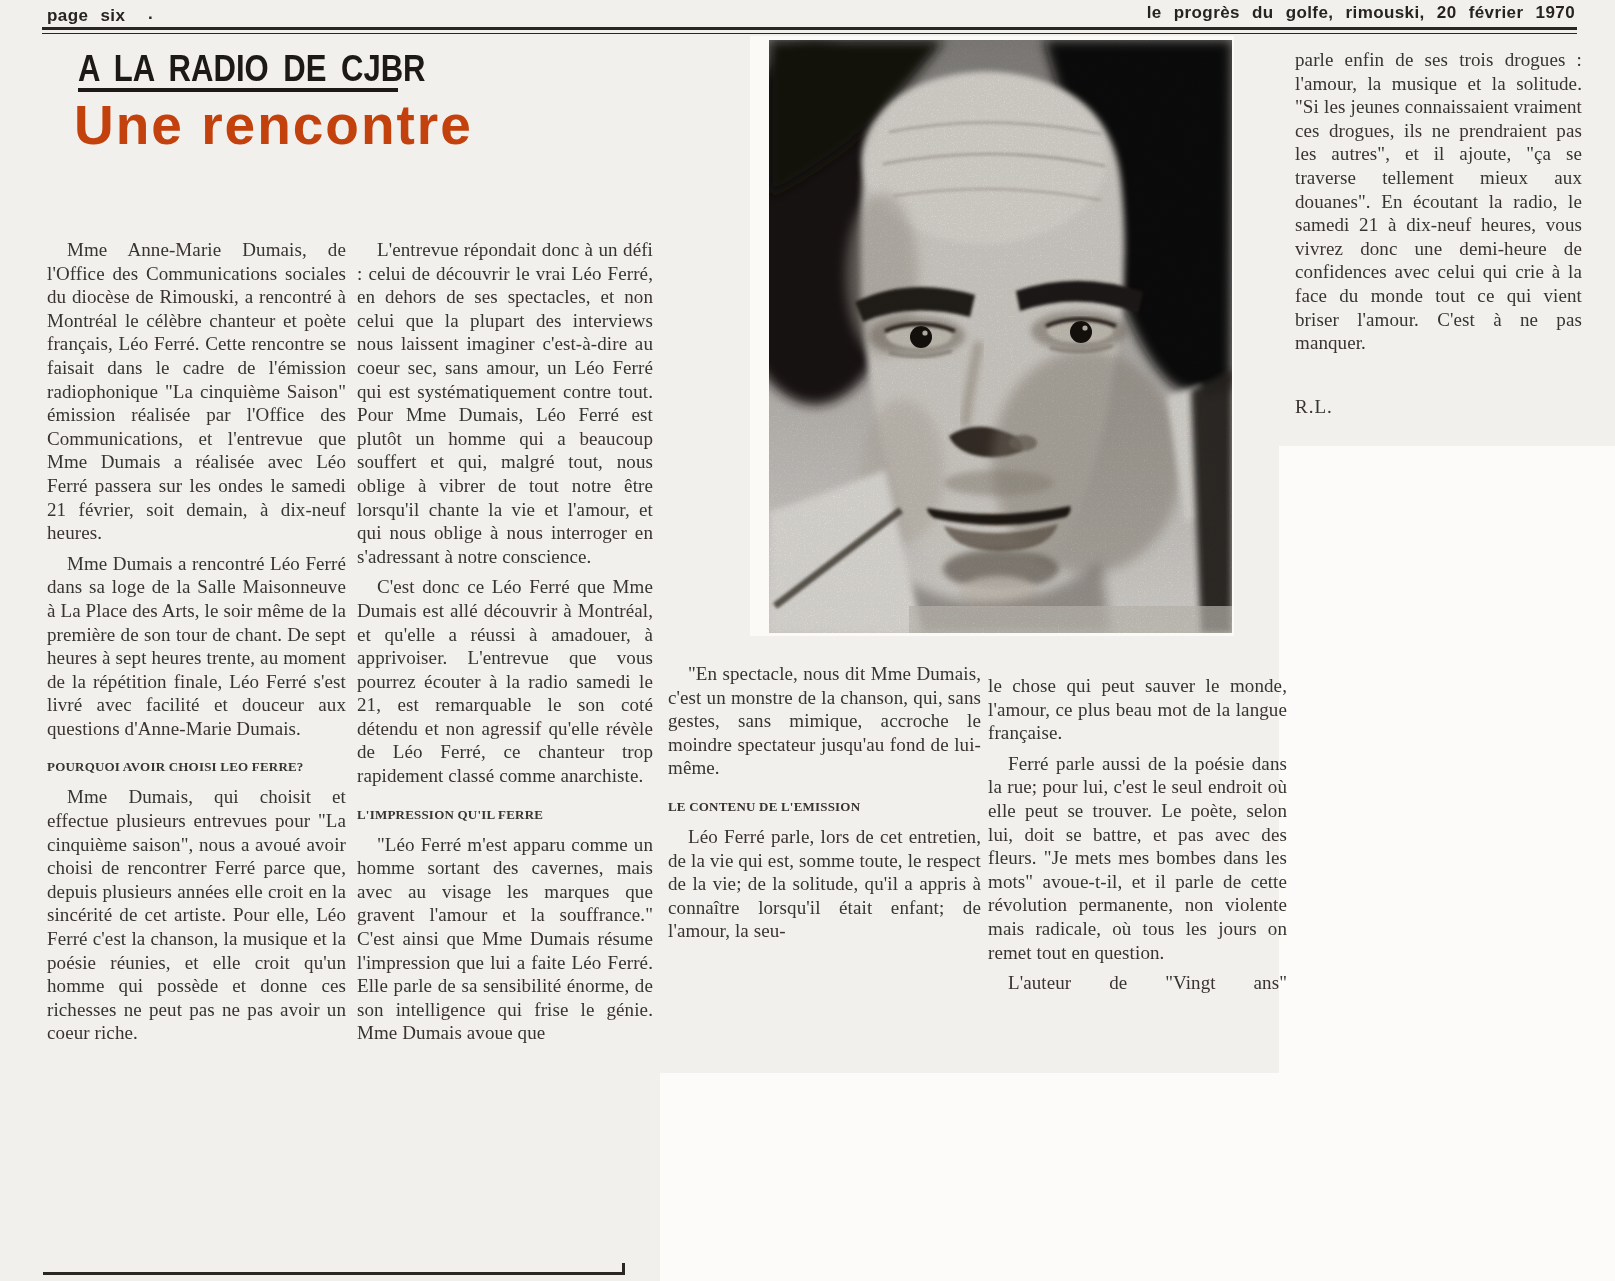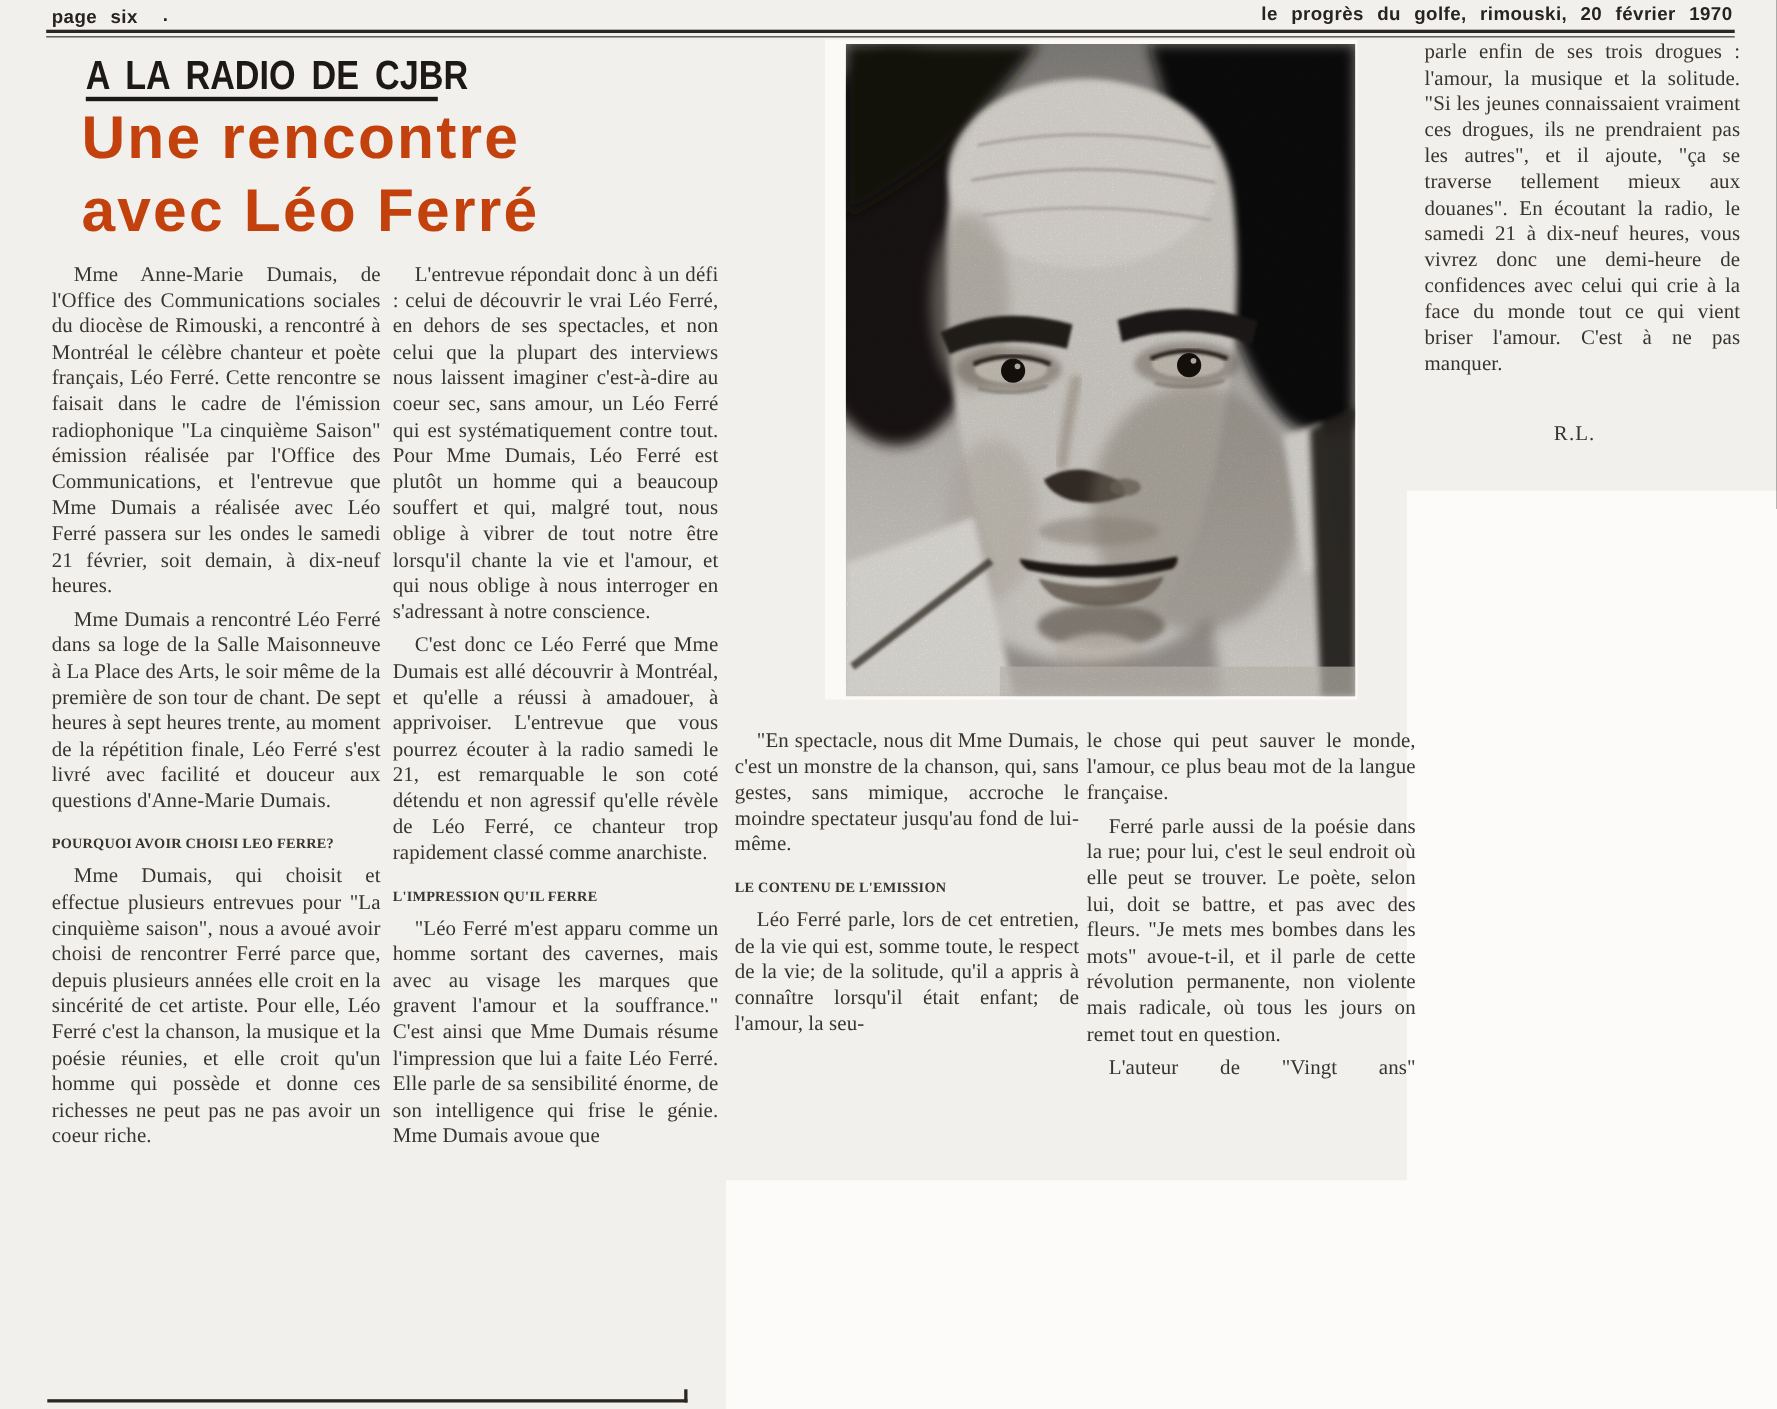--- a/index.html
+++ b/index.html
@@ -30,24 +30,24 @@
   .kicker-rule { position:absolute; left:78px; top:88px; width:320px; height:4px; background:#1c1916; }
   .headline {
     position:absolute; left:74px; top:92px;
     font-family:"Liberation Sans", sans-serif; font-weight:bold;
     font-size:55px; line-height:66px; letter-spacing:2px; color:#c2410c; white-space:nowrap;
   }
 
   
   .col { position:absolute; text-align:justify; font-size:19px; line-height:23.6px; letter-spacing:0.1px; }
   .col p { margin:0 0 7px 0; text-indent:20px; }
-  .col p.no-indent { text-indent:0; }
+  .col p.no-indent { text-indent:0;margin-top:12px; }
   .col h3 { font-size:13px; font-weight:bold; margin:15px 0 7px 0; letter-spacing:0.2px; line-height:23px; }
   .spread-last { text-align-last:justify; }
-  .sig { text-align:center; padding-right:14px; margin-top:40px !important; letter-spacing:1px; }
+  .sig { text-align:left; padding-right:14px; margin-top:40px !important; letter-spacing:1px; }
 
   
   .photo-mount { position:absolute; left:750px; top:36px; width:484px; height:600px; background:#fbfaf7; }
   .photo-mount svg { position:absolute; left:19px; top:4px; display:block; }
 </style>
 </head>
 <body>
 
 <div class="page">
 
@@ -57,21 +57,20 @@
   <div class="mast" style="left:47px; top:6px;">page six</div>
   <div class="mast" style="left:148px; top:4px;">.</div>
   <div class="mast" style="right:40px; top:3px;text-align:center;">le progrès du golfe, rimouski, 20 février 1970</div>
   <div class="rule" style="left:42px; top:27px; width:1535px; height:3px;"></div>
   <div class="rule" style="left:42px; top:33px; width:1535px; height:1px;"></div>
 
   <div class="kicker">A LA RADIO DE CJBR</div>
   <div class="kicker-rule"></div>
   <div class="headline">
     <div>Une rencontre</div>
-    <div>avec Léo Ferré</div>
   </div>
 
   <div class="photo-mount">
     <svg width="463" height="593" viewBox="0 0 463 593" role="img">
       <defs>
         <filter id="pb" x="-30%" y="-30%" width="160%" height="160%">
             <feGaussianBlur stdDeviation="6"></feGaussianBlur>
           </filter>
         <filter id="pb2" x="-30%" y="-30%" width="160%" height="160%">
             <feGaussianBlur stdDeviation="3"></feGaussianBlur>

